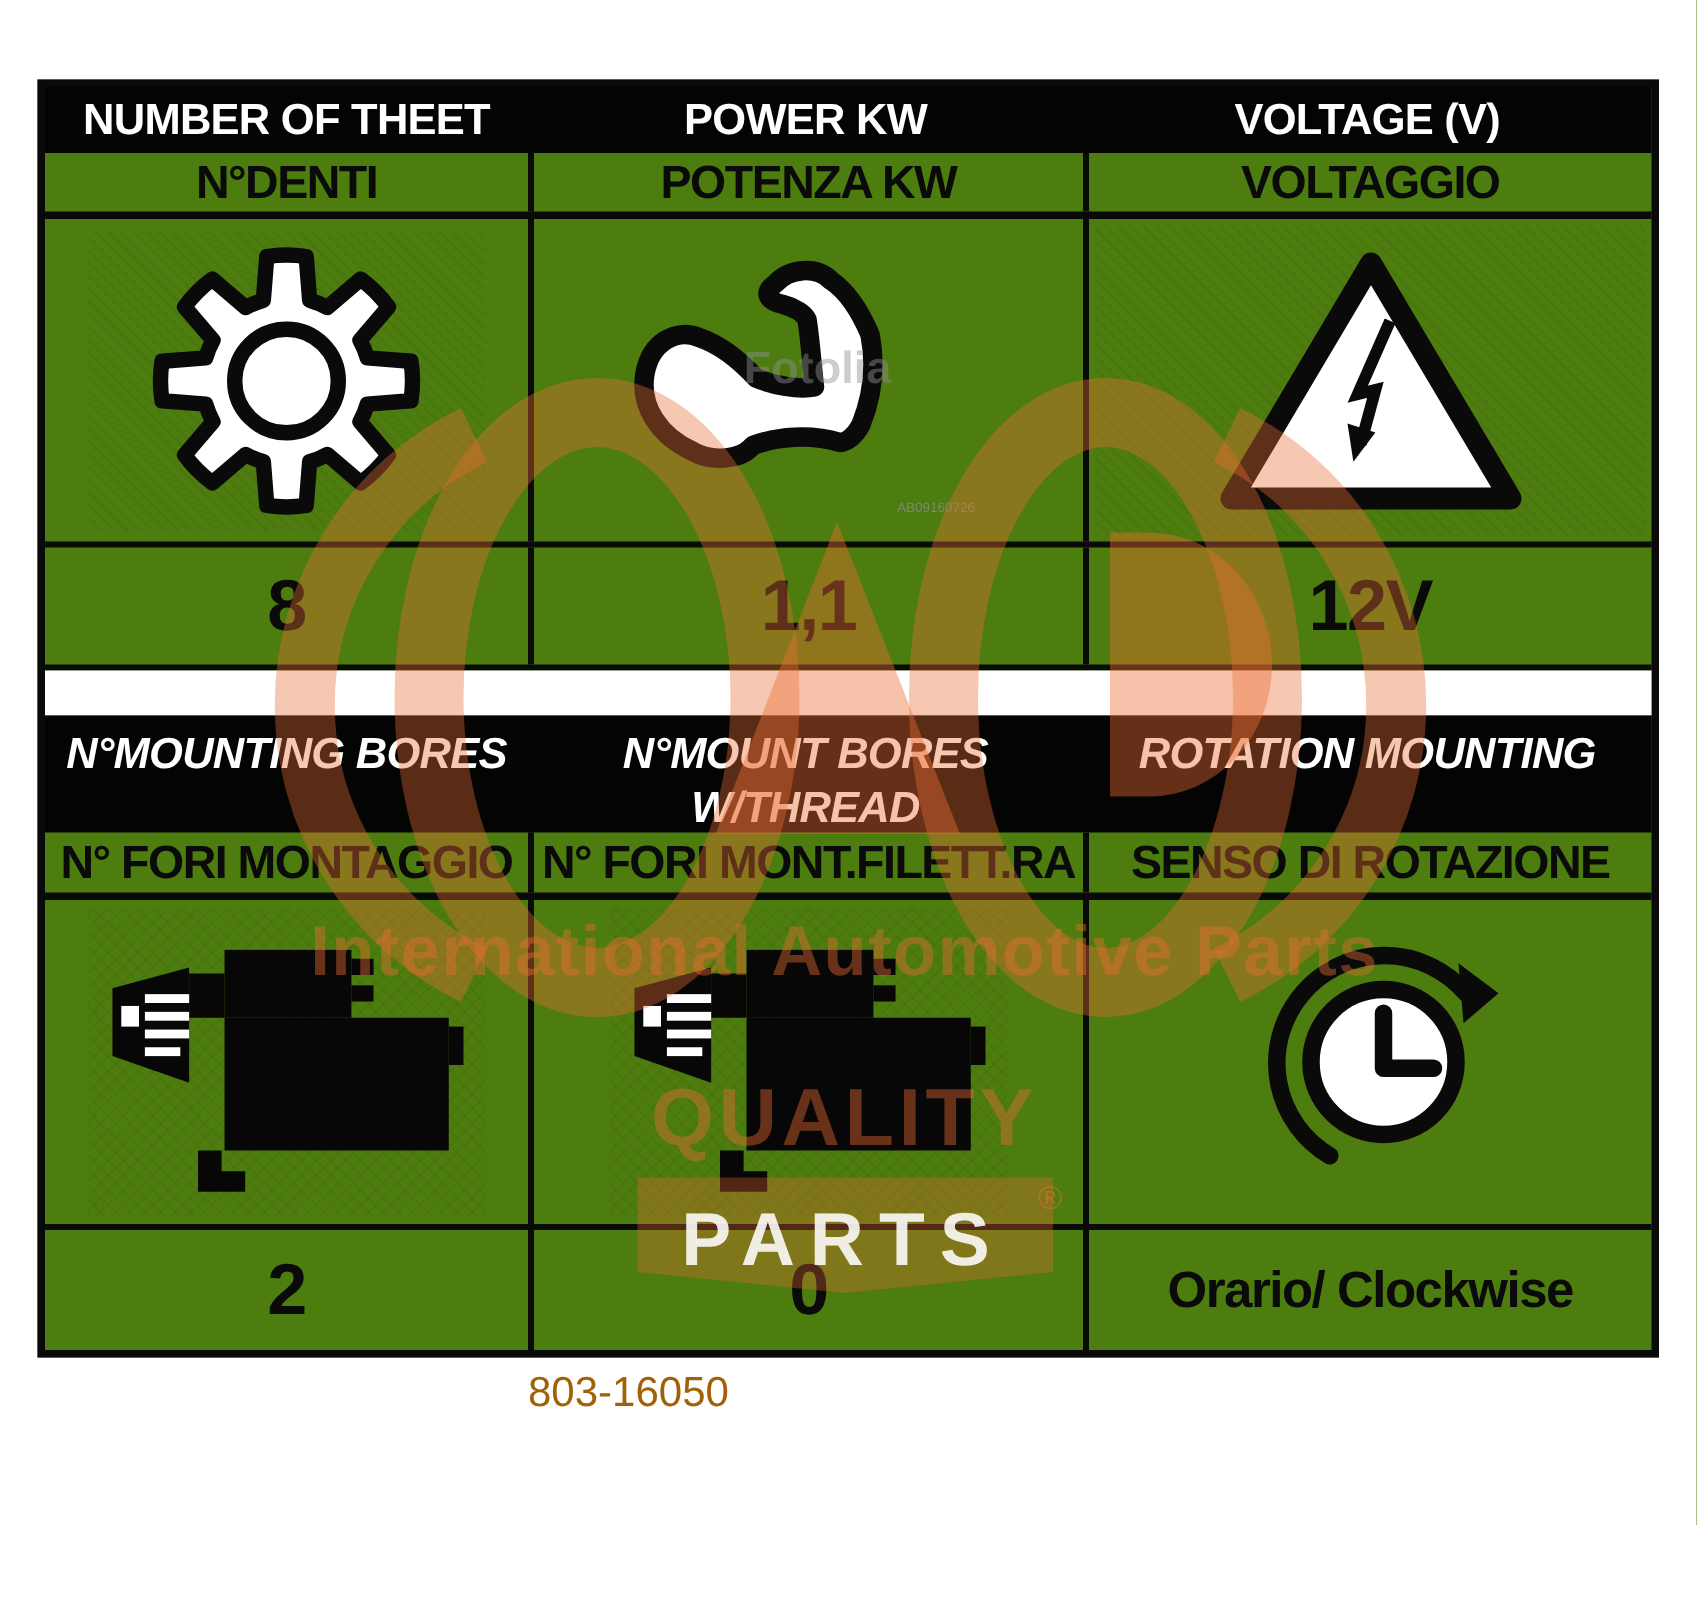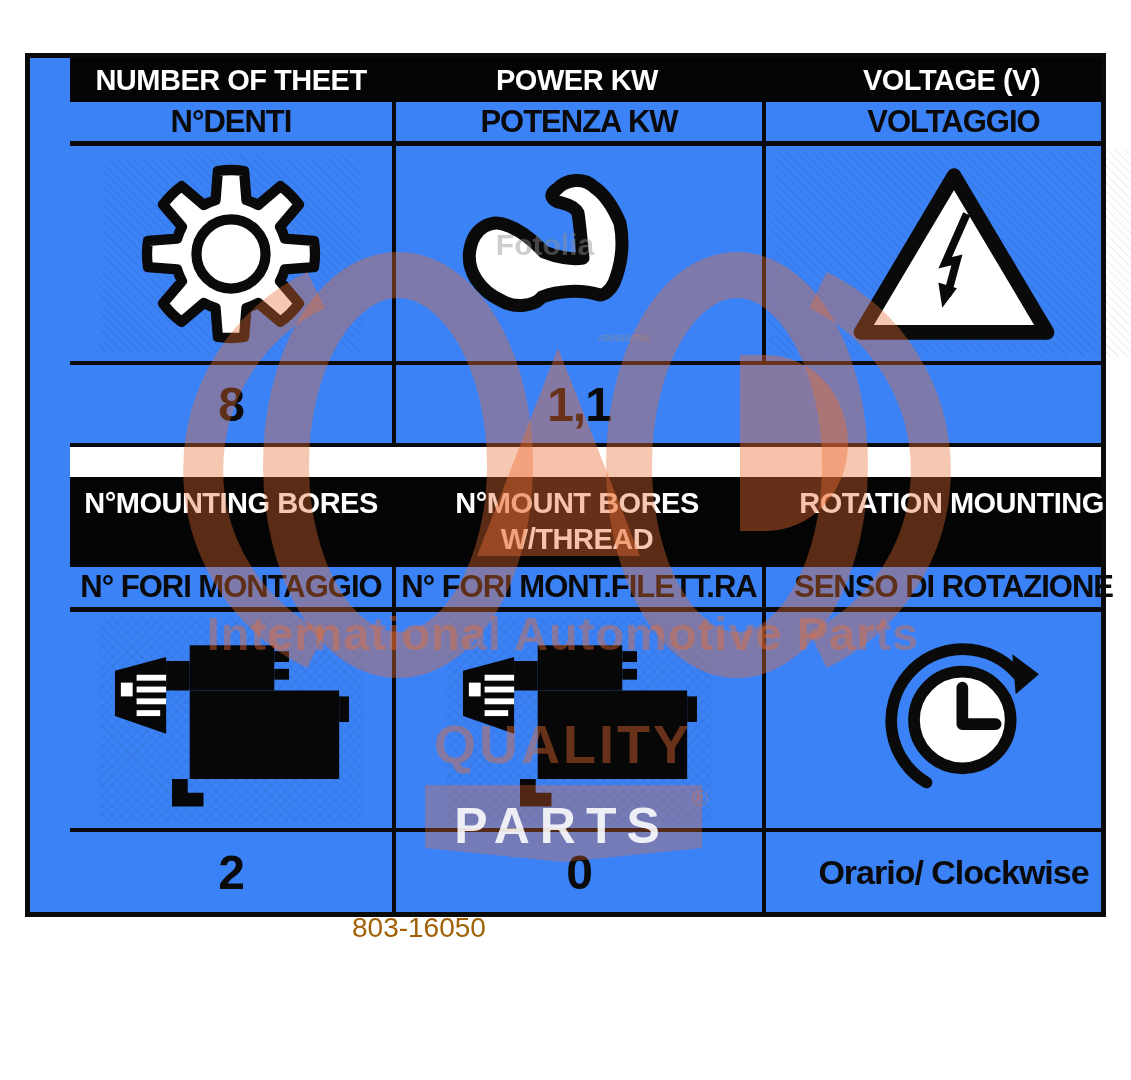--- a/index.html
+++ b/index.html
@@ -2,29 +2,29 @@
 <html><head>
 <meta charset="utf-8">
 <style>
   html,body{margin:0;padding:0;}
   body{
     width:1131px;height:1080px;background:#ffffff;overflow:hidden;position:relative;
     font-family:"Liberation Sans", sans-serif;color:#0a0a0a;
   }
   .spec-table{
     position:absolute;left:25px;top:53px;width:1081px;
-    border:5px solid #0a0a0a;box-sizing:border-box;background:#3b82f6;padding-left:40px;
+    border:5px solid #0a0a0a;box-sizing:border-box;background:#4d7c0f;
   }
   .row{display:grid;grid-template-columns:322px 370px 379px;}
   .row .cell{box-sizing:border-box;display:flex;align-items:center;justify-content:center;position:relative;}
   .row .cell + .cell{border-left:4px solid #0a0a0a;}
   .row-en{background:#040404;color:#ffffff;}
   .row-en .cell + .cell{border-left:none;}
   .row-en1{height:44px;}
-  .row-en2{height:90px;align-items:start;}
+  .row-en2{height:78px;align-items:start;font-style:italic;}
   .row-en2 .cell{align-items:flex-start;padding-top:8px;text-align:center;}
   .row-it{height:39px;border-bottom:5px solid #0a0a0a;}
   .row-it2{height:40px;}
   .row-icons1{height:215px;border-bottom:4px solid #0a0a0a;}
   .row-vals1{height:78px;border-bottom:4px solid #0a0a0a;}
   .gap-row{height:30px;background:#ffffff;}
   .row-icons2{height:216px;border-bottom:4px solid #0a0a0a;}
   .row-vals2{height:80px;}
   .hdr-en{font-weight:bold;font-size:29px;letter-spacing:-0.5px;line-height:1.25;}
   .hdr-en2{max-width:300px;margin:0 auto;}
@@ -105,20 +105,23 @@
     </div>
   </div>
 
   <div class="row row-vals1">
     <div class="cell">
         <span class="val">8</span>
       </div>
     <div class="cell">
         <span class="val">1,1</span>
       </div>
+    <div class="cell">
+        <span class="val">12V</span>
+      </div>
   </div>
 
   <div class="gap-row"></div>
 
   <div class="row row-en row-en2">
     <div class="cell">
         <span class="hdr-en">N°MOUNTING BORES</span>
       </div>
     <div class="cell">
         <span class="hdr-en hdr-en2">N°MOUNT BORES W/THREAD</span>

